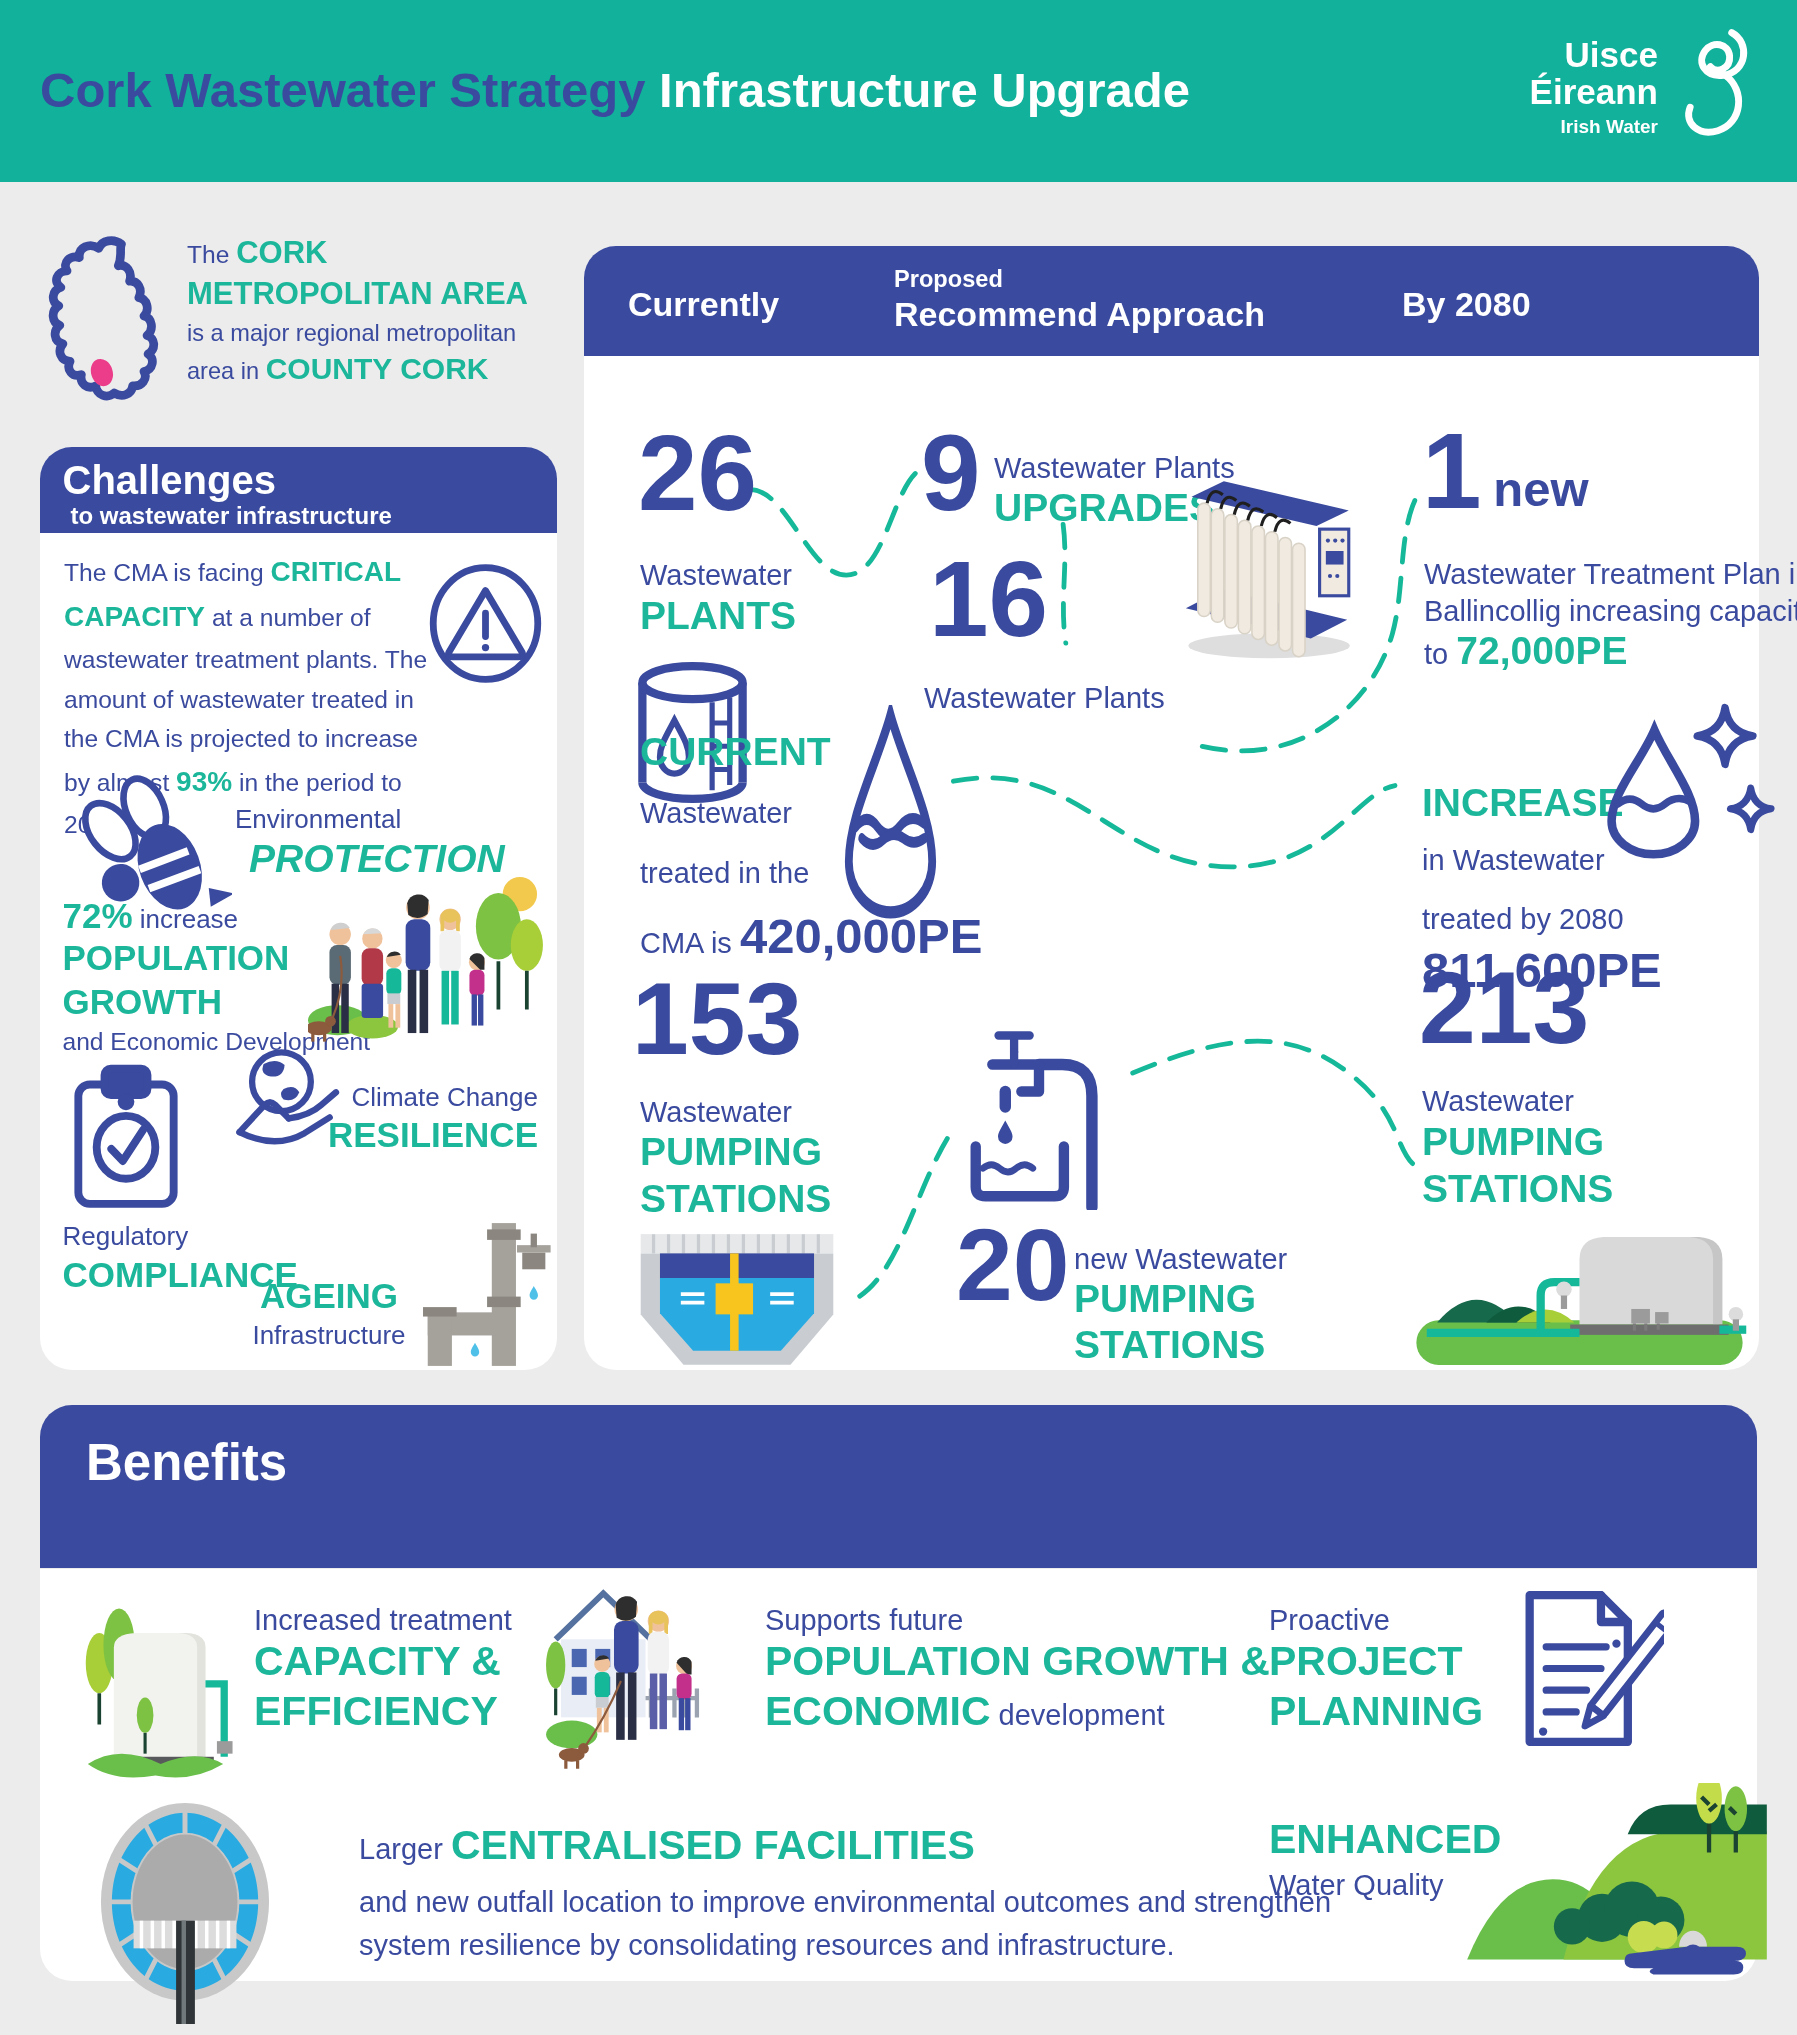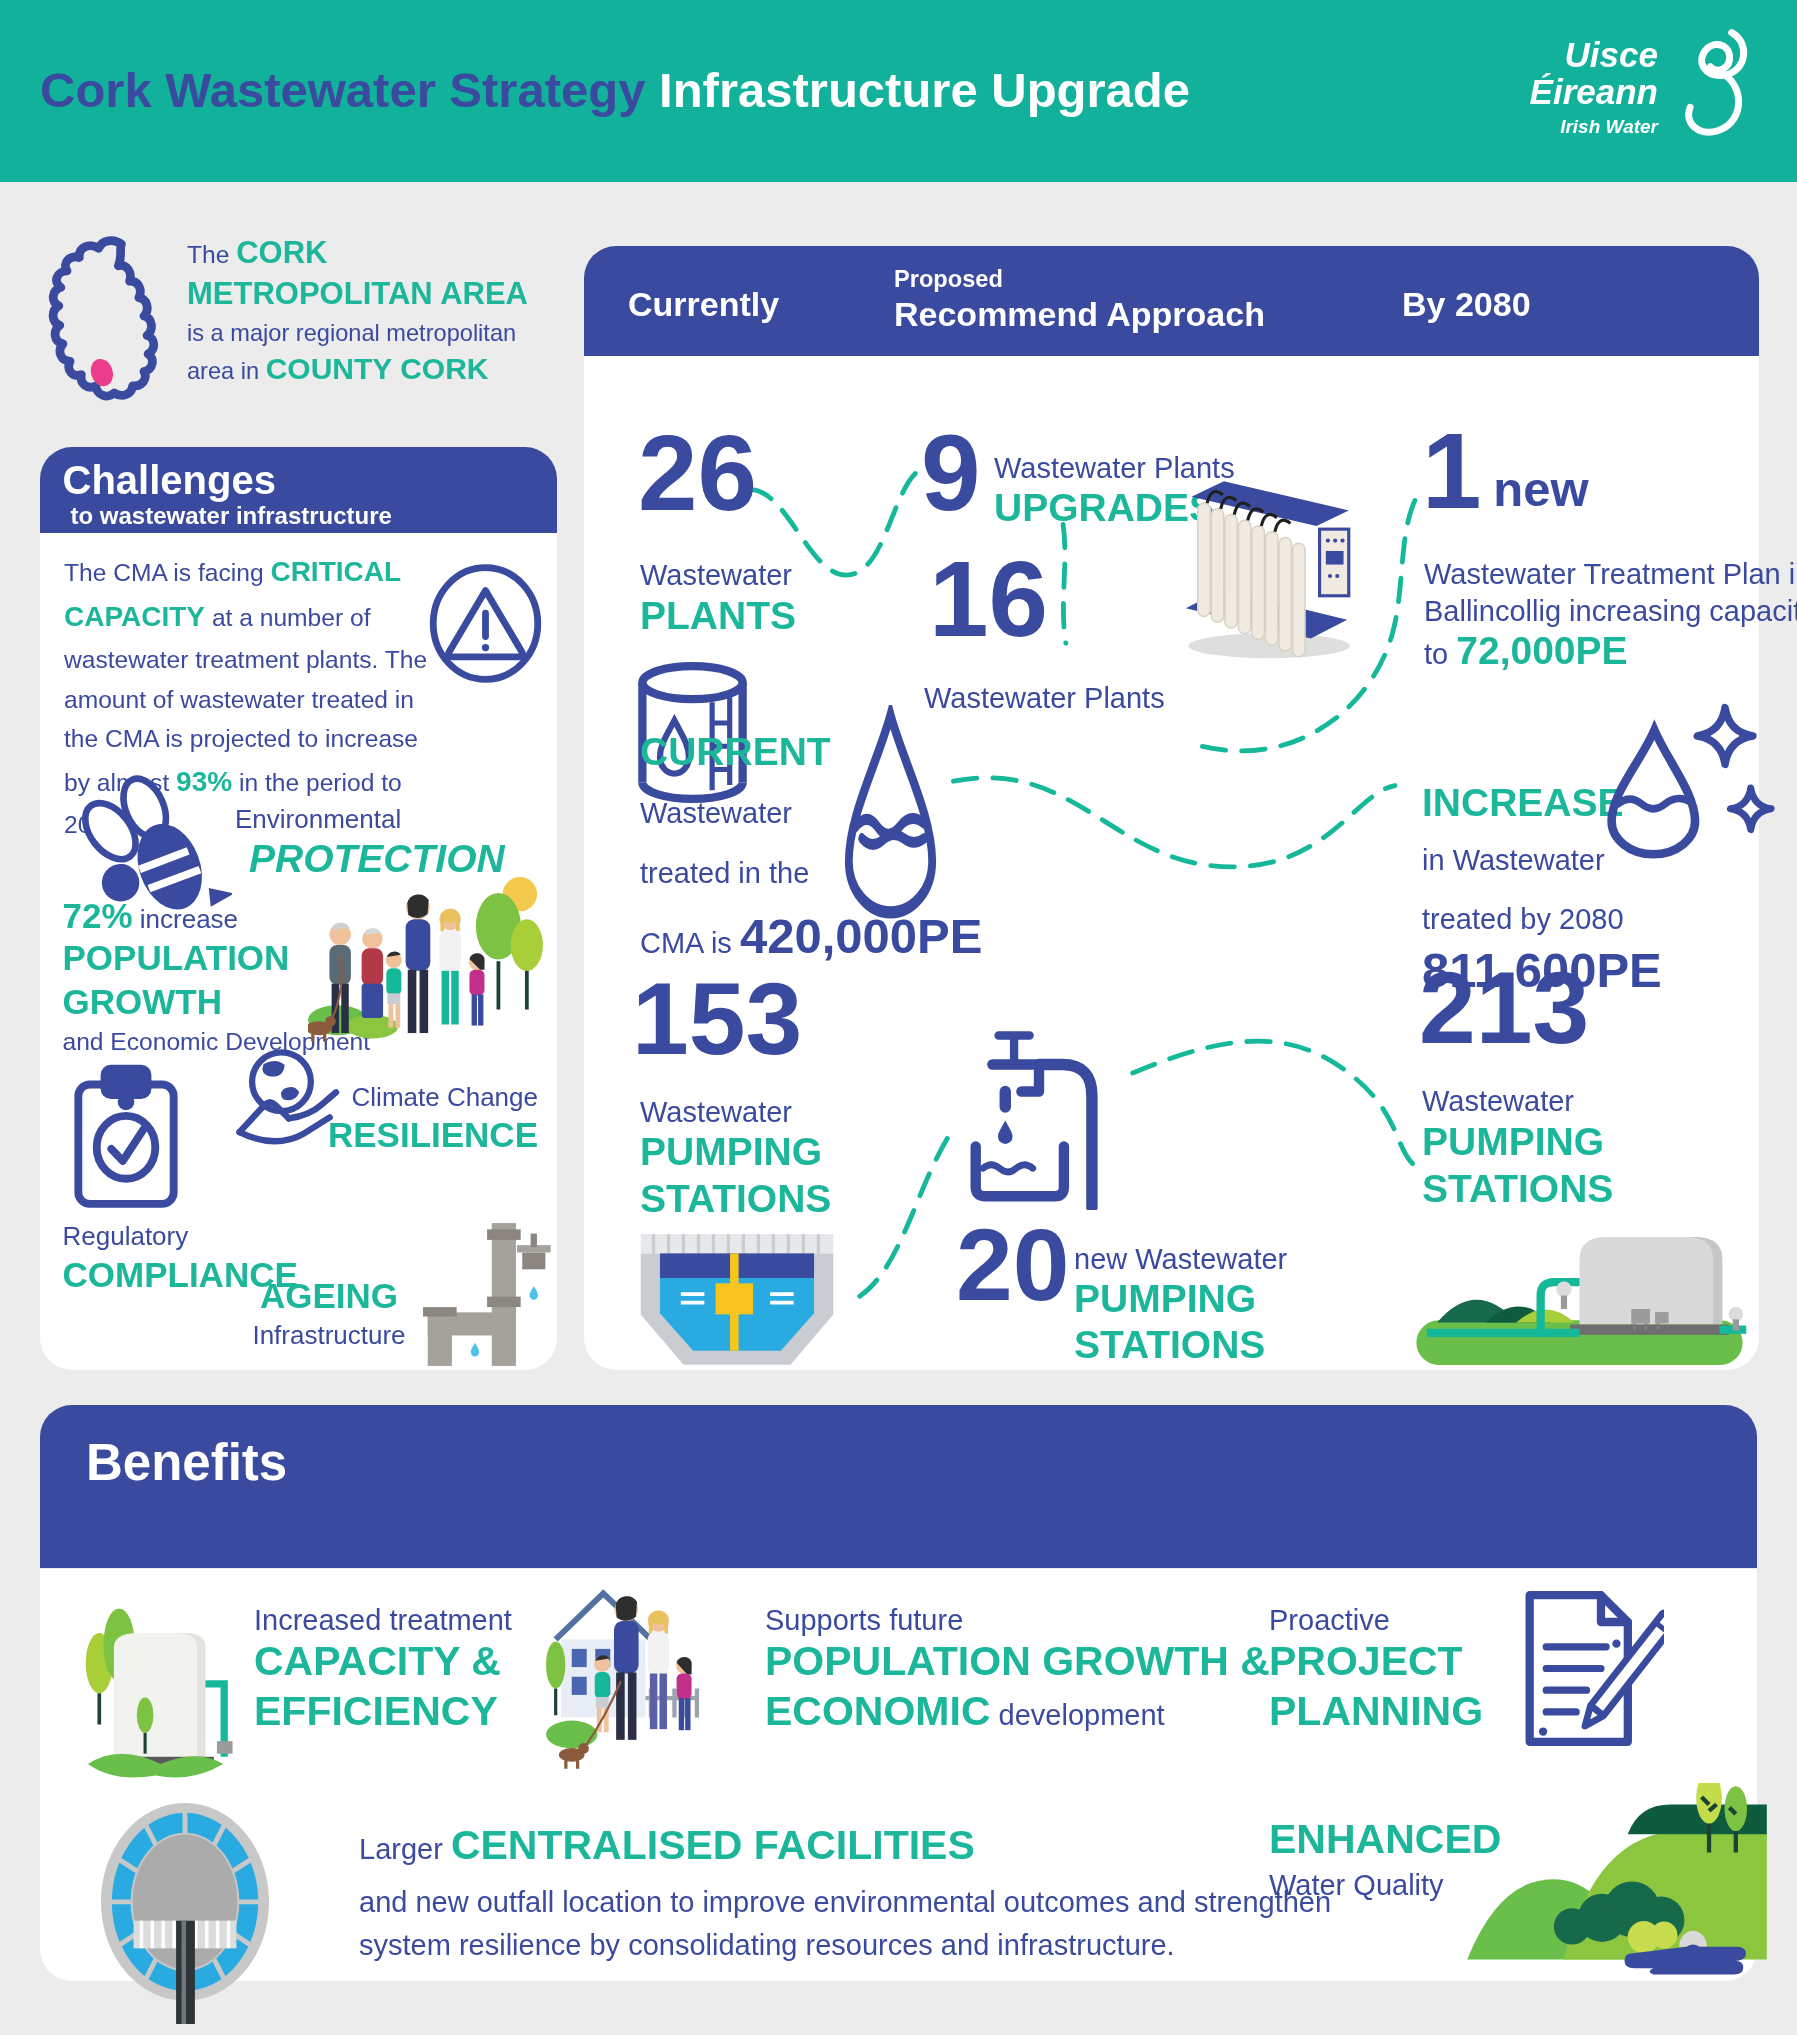--- a/index.html
+++ b/index.html
@@ -20,21 +20,21 @@
 </head>
 <body>
 
 <div id="canvas">
 
   <div class="abs" style="left:0;top:0;width:1798px;height:182px;background:var(--teal);">
     <div class="t b" style="left:40px;top:62px;font-size:49px;">
       <span class="blue">Cork Wastewater Strategy</span><span class="white"> Infrastructure Upgrade</span>
     </div>
     <div class="abs" style="right:46px;top:26px;display:flex;align-items:center;gap:14px;">
-      <div style="text-align:right;font-style:italic;">
+      <div style="text-align:right;">
         <div class="white b" style="font-size:35px;line-height:1.05;">Uisce</div>
         <div class="white b" style="font-size:35px;line-height:1.05;">Éireann</div>
         <div class="white b" style="font-size:19px;margin-top:5.4px;">Irish Water</div>
       </div>
       <span>
         <svg width="80" height="123" viewBox="0 0 150 230" fill="none" stroke="#fff" stroke-width="13" stroke-linecap="round">
           <path d="M112,12 C146,30 142,86 96,92 C62,96 46,68 62,46 C76,27 106,32 108,56 C110,80 84,90 72,76"></path>
           <path d="M100,92 C138,120 132,182 86,196 C50,207 22,182 34,152"></path>
         </svg>
       </span>

